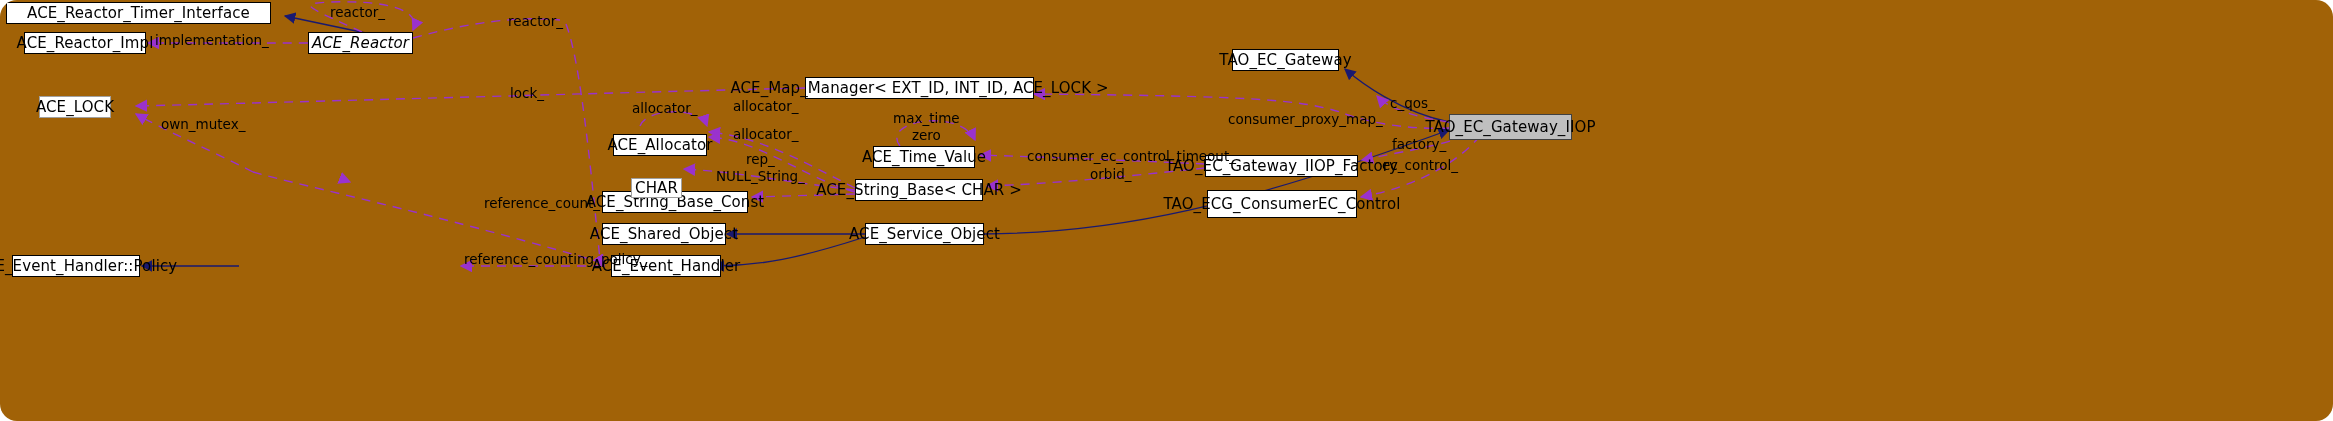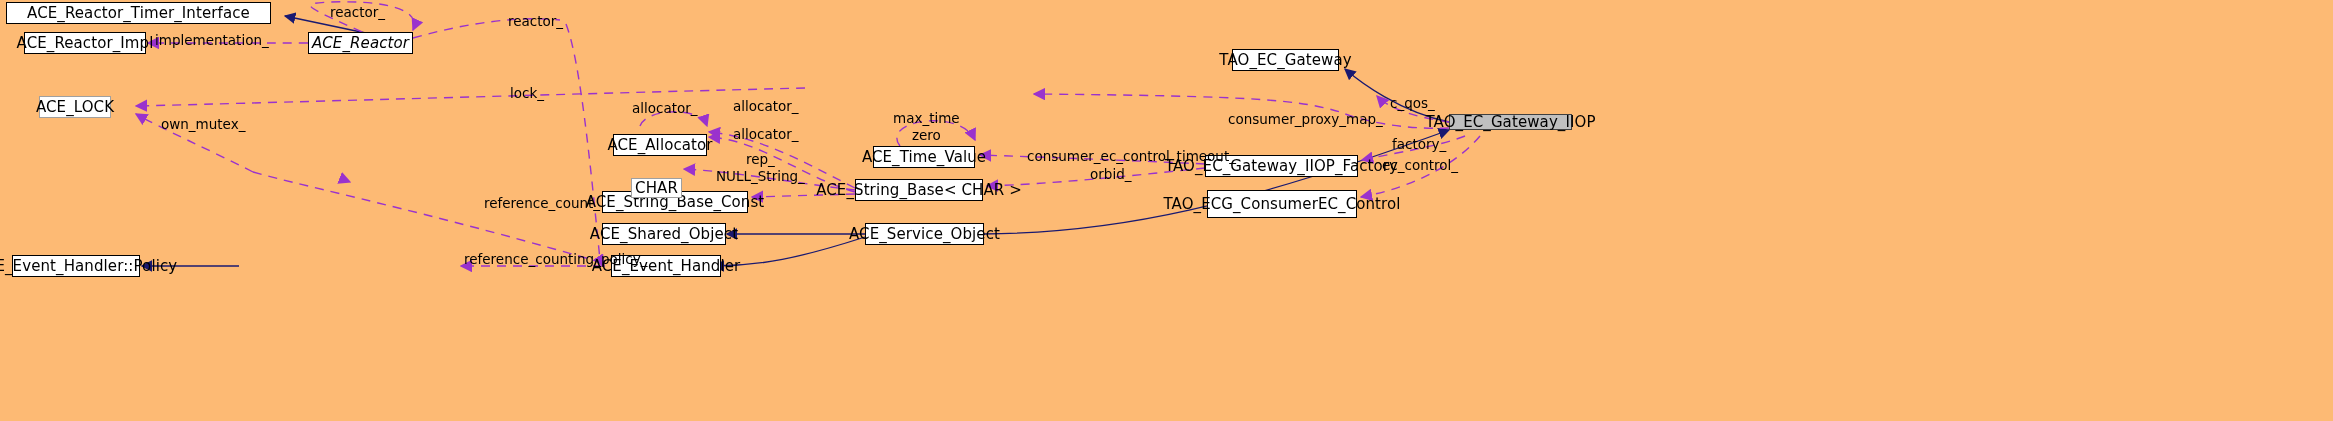--- a/index.html
+++ b/index.html
@@ -1,17 +1,17 @@
 <!DOCTYPE html>
 <html><head>
 <meta charset="utf-8">
 <style>
   html,body{margin:0;padding:0;background:#ffffff;}
   body{font-family:"DejaVu Sans","Liberation Sans",sans-serif;}
-  #diagram-root{position:relative;width:2333px;height:421px;overflow:hidden;background:#fdba74;}
+  #diagram-root{position:relative;width:2333px;height:421px;overflow:hidden;background:#a16207;border-radius:17px;}
   svg#edges{position:absolute;left:0;top:0;width:2333px;height:421px;}
   .node{position:absolute;box-sizing:border-box;display:flex;align-items:center;justify-content:center;
         background:#ffffff;border:1px solid #000000;color:#000000;white-space:nowrap;
         font-size:15px;line-height:1;letter-spacing:0.1px;padding:0 7px;}
   .node.grey-border{border-color:#a0a0a0;}
   .node.highlight{background:#bfbfbf;border-color:#404040;}
   .edgelabel{position:absolute;font-size:13.5px;color:#000;white-space:nowrap;background:transparent;
              line-height:1.15;text-align:center;}
   .lbl2{line-height:1.25;}
 </style>
@@ -101,20 +101,23 @@
   </div>
 
   <div class="node" style="left:613px;top:126px;width:94px;height:22px;margin-top:8px;">
     <span>ACE_Allocator</span>
   </div>
 
   <div class="node grey-border" style="left:631px;top:159px;width:51px;height:20px;margin-top:19px;">
     <span>CHAR</span>
   </div>
 
+  <div class="node" style="left:805px;top:77px;width:229px;height:22px;">
+    <span>ACE_Map_Manager&lt; EXT_ID, INT_ID, ACE_LOCK &gt;</span>
+  </div>
 
   <div class="node" style="left:873px;top:146px;width:102px;height:22px;">
     <span>ACE_Time_Value</span>
   </div>
 
   <div class="node" style="left:855px;top:179px;width:128px;height:22px;">
     <span>ACE_String_Base&lt; CHAR &gt;</span>
   </div>
 
   <div class="node" style="left:865px;top:223px;width:119px;height:22px;">
@@ -127,21 +130,21 @@
 
 
   <div class="node" style="left:1205px;top:155px;width:153px;height:22px;">
     <span>TAO_EC_Gateway_IIOP_Factory</span>
   </div>
 
   <div class="node" style="left:1207px;top:190px;width:150px;height:28px;">
     <span>TAO_ECG_ConsumerEC_Control</span>
   </div>
 
-  <div class="node highlight" style="left:1449px;top:114px;width:123px;height:16px;">
+  <div class="node highlight" style="left:1449px;top:114px;width:123px;height:26px;">
     <span>TAO_EC_Gateway_IIOP</span>
   </div>
 
   <div class="edgelabel" style="left:330px;top:5px;">reactor_</div>
   <div class="edgelabel" style="left:508px;top:14px;">reactor_</div>
   <div class="edgelabel" style="left:155px;top:33px;">implementation_</div>
   <div class="edgelabel" style="left:510px;top:86px;">lock_</div>
   <div class="edgelabel" style="left:161px;top:117px;">own_mutex_</div>
   <div class="edgelabel" style="left:632px;top:101px;">allocator_</div>
   <div class="edgelabel" style="left:733px;top:99px;">allocator_</div>

